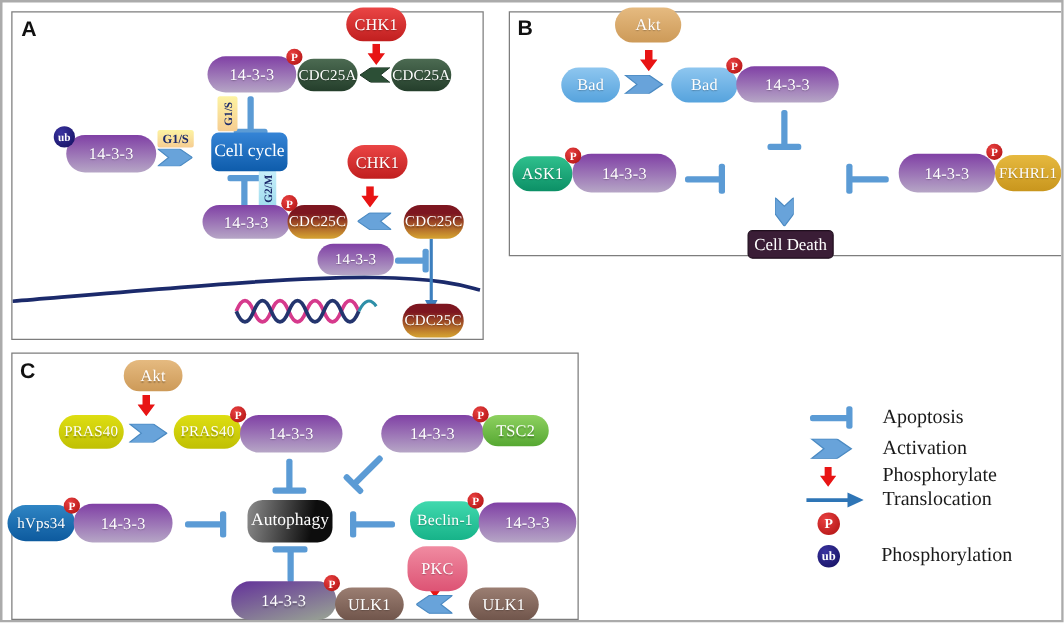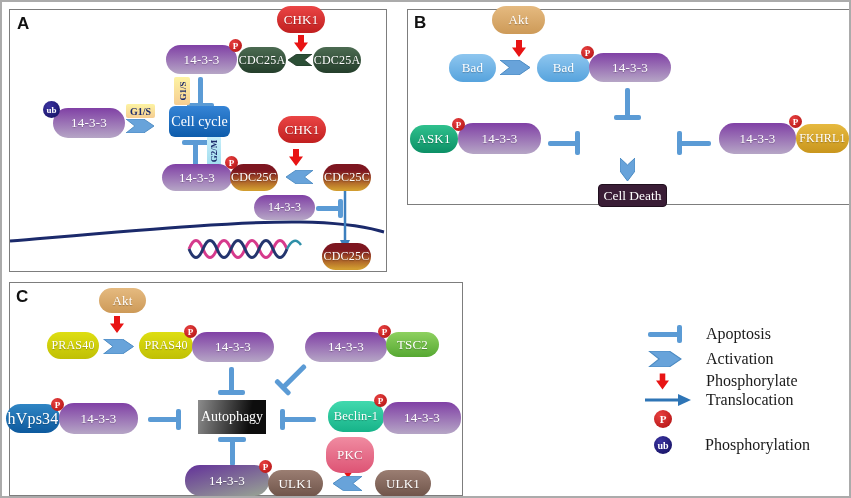--- a/index.html
+++ b/index.html
@@ -206,25 +206,25 @@
     <div class="pill tan" style="left:89px;top:5px;width:47px;height:25px;">Akt</div>
     <div class="pill yellowpill" style="left:37px;top:49px;width:52px;height:27px;font-size:12px;">PRAS40</div>
     <div class="pill yellowpill" style="left:129px;top:49px;width:54px;height:27px;font-size:12px;">PRAS40</div>
     <div class="pb" style="left:174px;top:42px;">P</div>
     <div class="pill purple" style="left:182px;top:49px;width:82px;height:30px;">14-3-3</div>
 
     <div class="pill purple" style="left:295px;top:49px;width:82px;height:30px;">14-3-3</div>
     <div class="pb" style="left:368px;top:42px;">P</div>
     <div class="pill ltgreen" style="left:376px;top:49px;width:53px;height:25px;">TSC2</div>
 
-    <div class="pill dkblue" style="left:-4px;top:121px;width:54px;height:29px;font-size:16px;">hVps34</div>
+    <div class="pill dkblue" style="left:-4px;top:121px;width:54px;height:29px;font-size:12px;">hVps34</div>
     <div class="pb" style="left:41px;top:115px;">P</div>
     <div class="pill purple" style="left:49px;top:120px;width:79px;height:31px;">14-3-3</div>
 
-    <div class="box" style="left:188px;top:117px;width:68px;height:34px;background:linear-gradient(100deg,#8c8c8c,#0d0d0d 75%);border-radius:0;font-size:14px;">Autophagy</div>
+    <div class="box" style="left:188px;top:117px;width:68px;height:34px;background:linear-gradient(100deg,#8c8c8c,#0d0d0d 75%);border-radius:12px;font-size:14px;">Autophagy</div>
 
     <div class="pill teal" style="left:318px;top:118px;width:56px;height:31px;font-size:12.5px;">Beclin-1</div>
     <div class="pb" style="left:364px;top:111px;">P</div>
     <div class="pill purple" style="left:373px;top:119px;width:78px;height:32px;">14-3-3</div>
 
     <div class="pill rose" style="left:316px;top:154px;width:48px;height:36px;">PKC</div>
 
     <div class="pill purplegreen" style="left:175px;top:182px;width:84px;height:31px;">14-3-3</div>
     <div class="pb" style="left:249px;top:177px;">P</div>
     <div class="pill brown" style="left:258px;top:187px;width:55px;height:27px;">ULK1</div>

